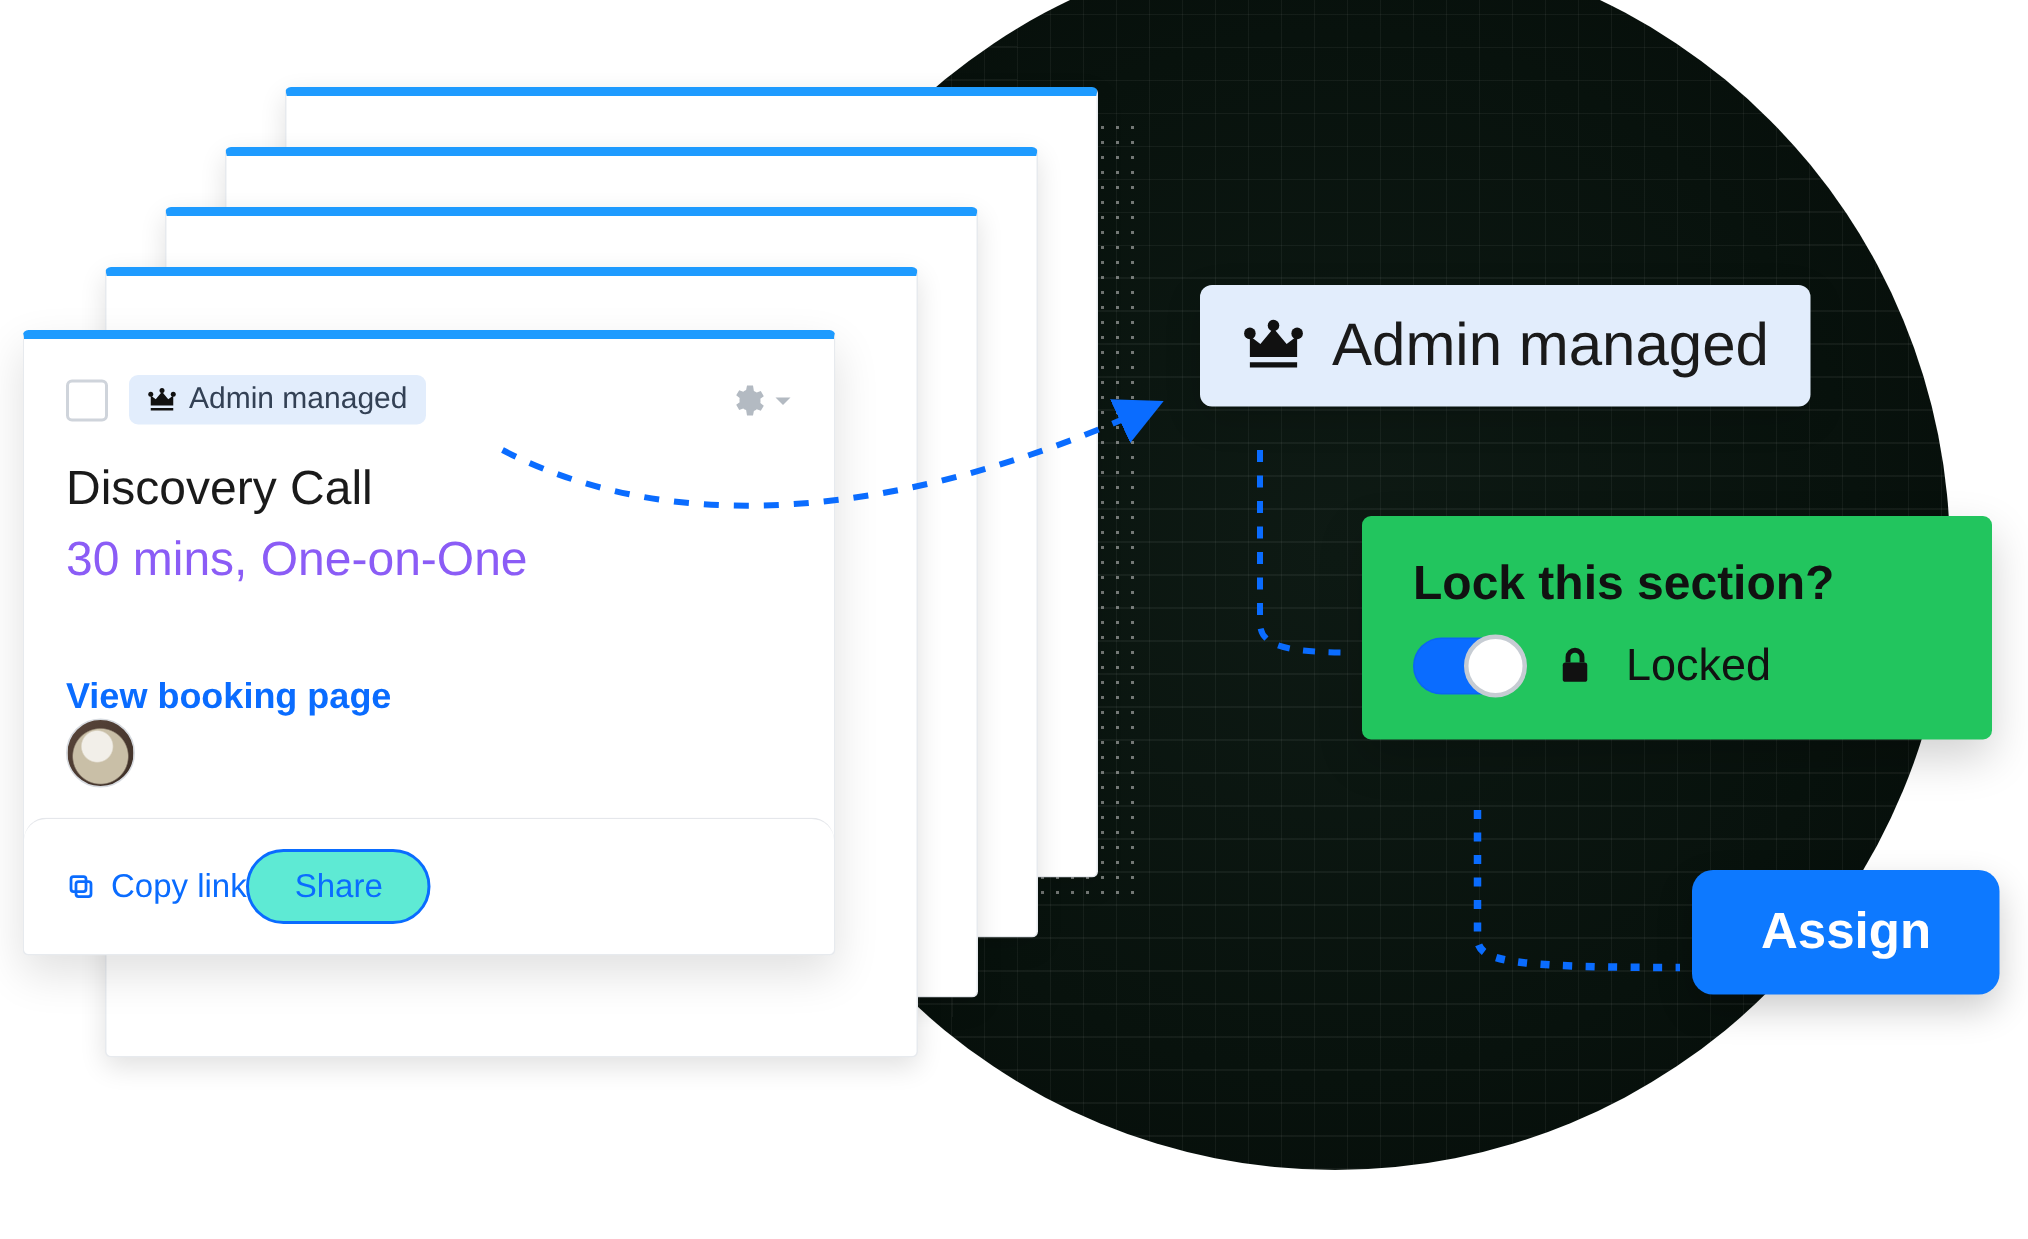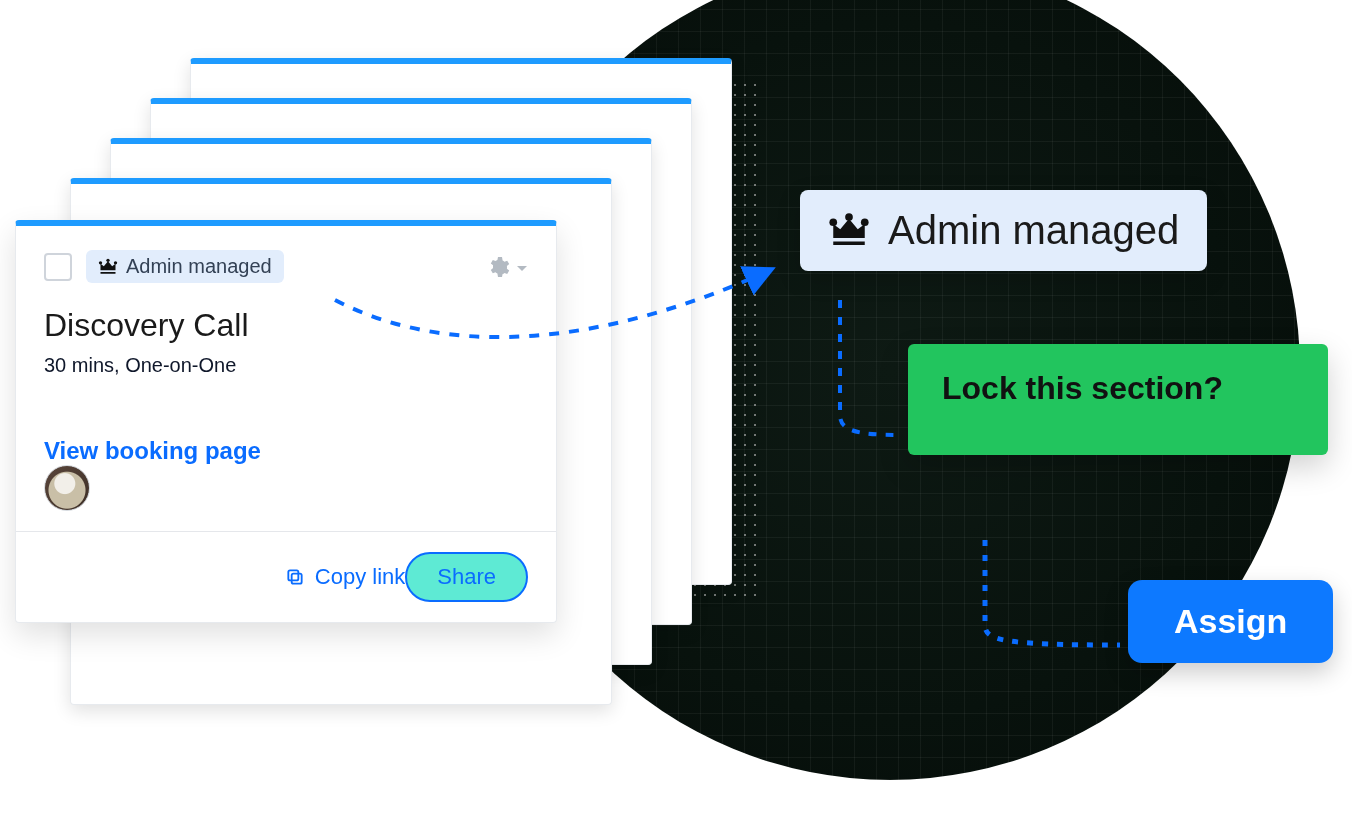--- a/index.html
+++ b/index.html
@@ -107,43 +107,43 @@
   .gear-icon{width:24px;height:24px;}
   .chev-icon{width:12px;height:12px;}
 
   .card-title{
     font-size:32px;
     font-weight:500;
     color:#1a1a1a;
     margin:16px 0 10px;
   }
   .card-sub{
-    font-size:20px;
-    color:#0f172a;
+    font-size:32px;
+    color:#8b5cf6;
     margin:0 0 60px;
   }
   .view-link{
     font-size:24px;
     color:var(--blue);
     font-weight:700;
     display:block;
     text-decoration:none;
   }
   .avatar{
     width:44px;height:44px;border-radius:50%;
     background:
       radial-gradient(circle at 45% 40%, #f2efe9 0 10px, transparent 11px),
       radial-gradient(circle at 50% 55%, #c9bfa7 0 18px, transparent 19px),
       linear-gradient(135deg,#5a463b,#3d2f27);
     border:1px solid #d7dbe0;
   }
   .card-footer{
     border-top:1px solid var(--border);
     padding:20px 28px;
-    display:flex;align-items:center;justify-content:flex-end;
+    display:flex;align-items:center;justify-content:flex-start;border-radius:15px;
   }
   .copy-link{
     display:flex;align-items:center;gap:10px;
     color:var(--blue);
     font-size:22px;
     font-weight:500;
   }
   .copy-icon{width:20px;height:20px;}
   .share-btn{
     border:2px solid var(--blue);
@@ -293,20 +293,32 @@
           <circle cx="3" cy="7" r="2.2"></circle>
           <circle cx="12" cy="4" r="2.2"></circle>
           <circle cx="21" cy="7" r="2.2"></circle>
         </svg>
     </span>
     <span class="label">Admin managed</span>
   </div>
 
   <div class="pop-lock">
     <p class="q">Lock this section?</p>
+    <div class="lock-row">
+      <span class="toggle">
+        <span class="knob"></span>
+      </span>
+      <span class="lock-icon">
+        <svg viewBox="0 0 24 24" fill="#111">
+            <rect x="5" y="10" width="14" height="11" rx="1.5"></rect>
+            <path d="M8 10V7a4 4 0 118 0v3" fill="none" stroke="#111" stroke-width="2.8"></path>
+          </svg>
+      </span>
+      <span class="locked-text">Locked</span>
+    </div>
   </div>
 
   <button class="assign-btn">Assign</button>
 
   <svg class="connectors" width="1352" height="826">
     <defs>
       <marker id="arrow" viewBox="0 0 10 10" refX="8" refY="5" markerWidth="8" markerHeight="8" orient="auto-start-reverse">
         <path d="M0 0 L10 5 L0 10 z" fill="#0A6CFF"></path>
       </marker>
     </defs>

